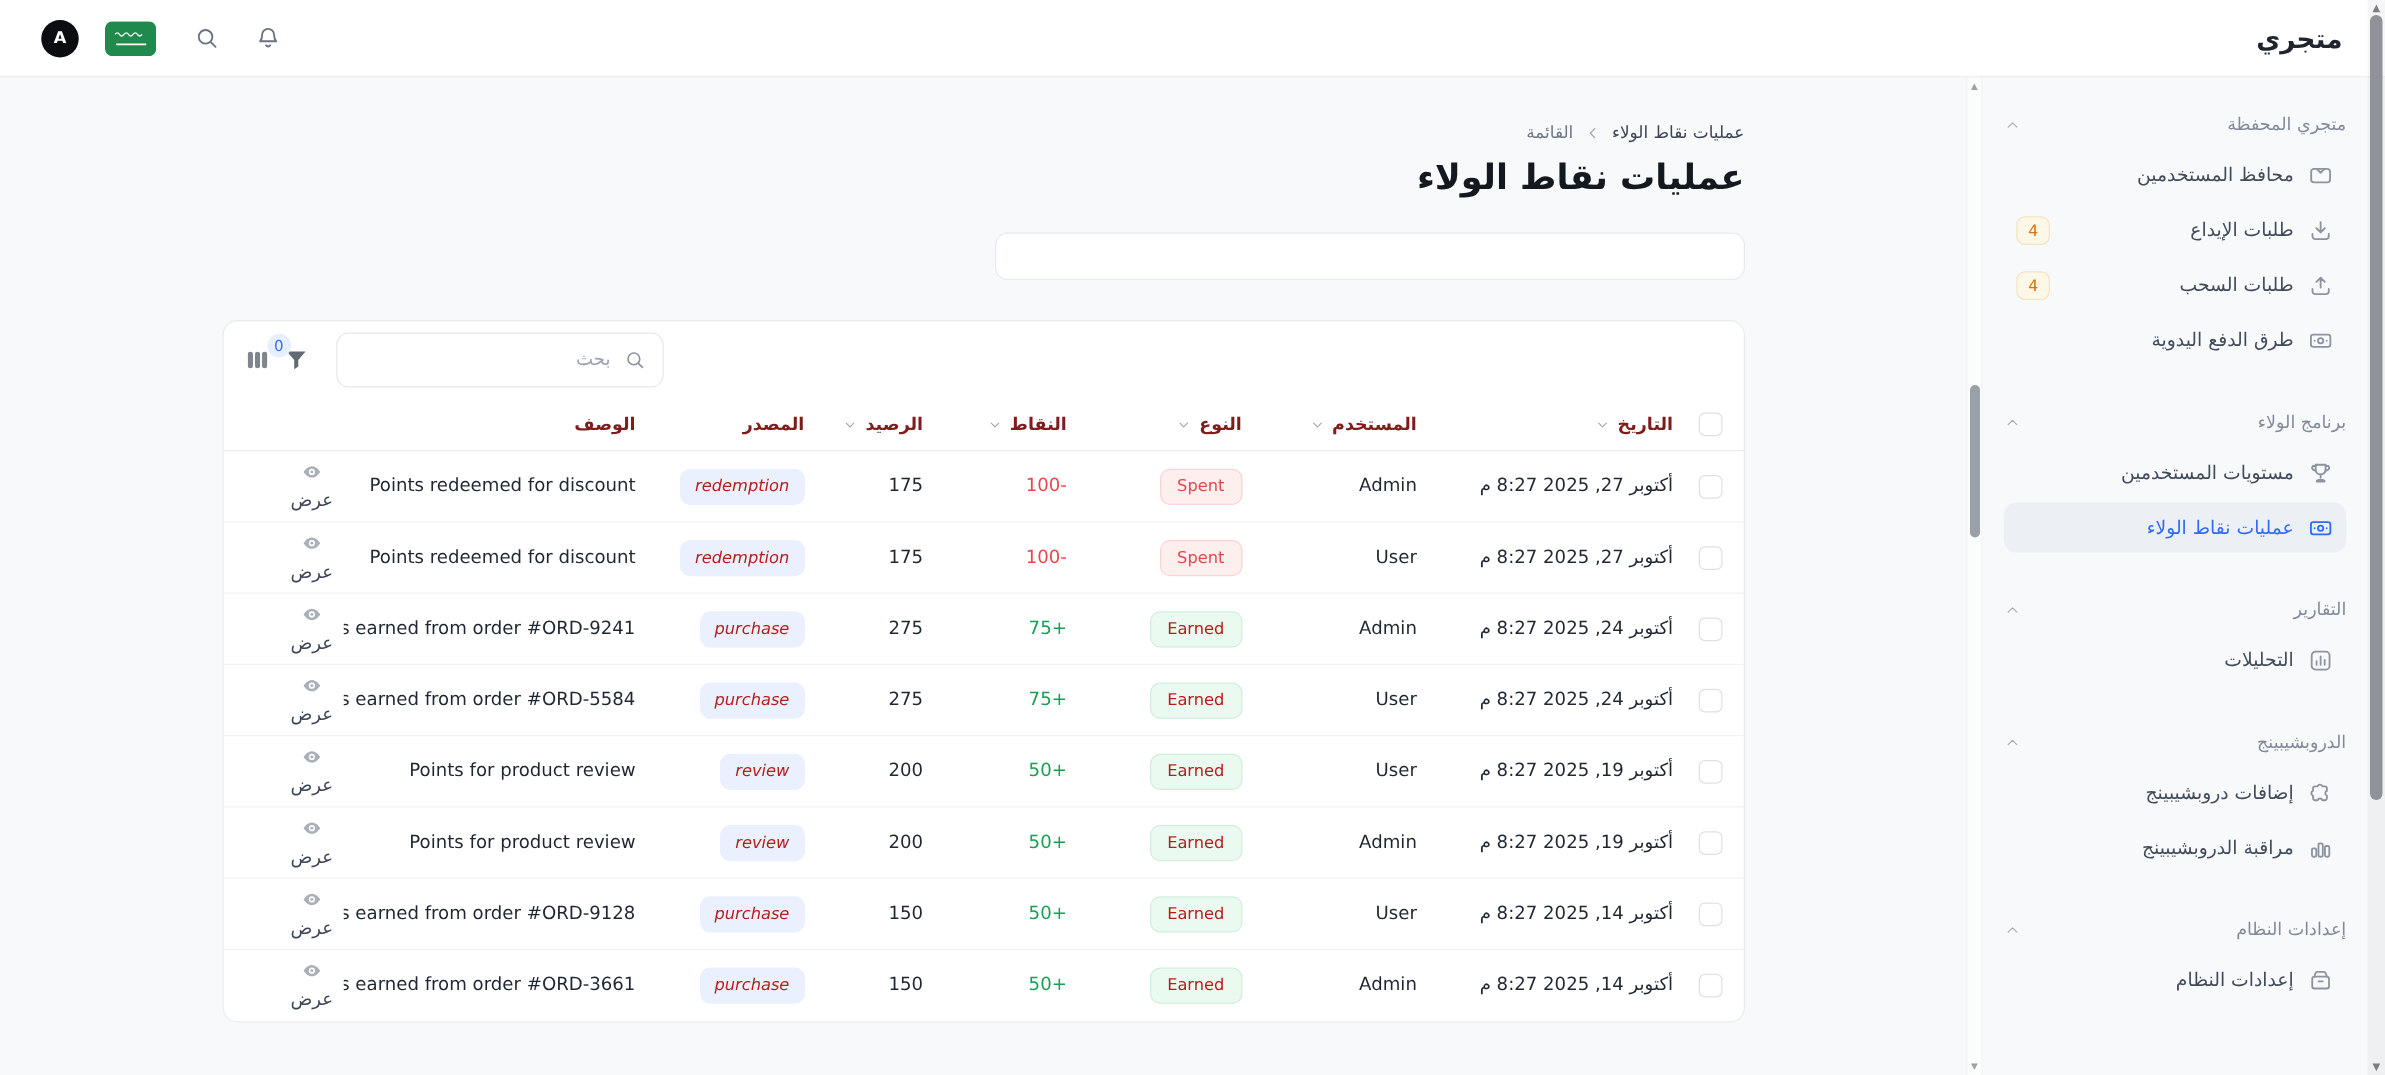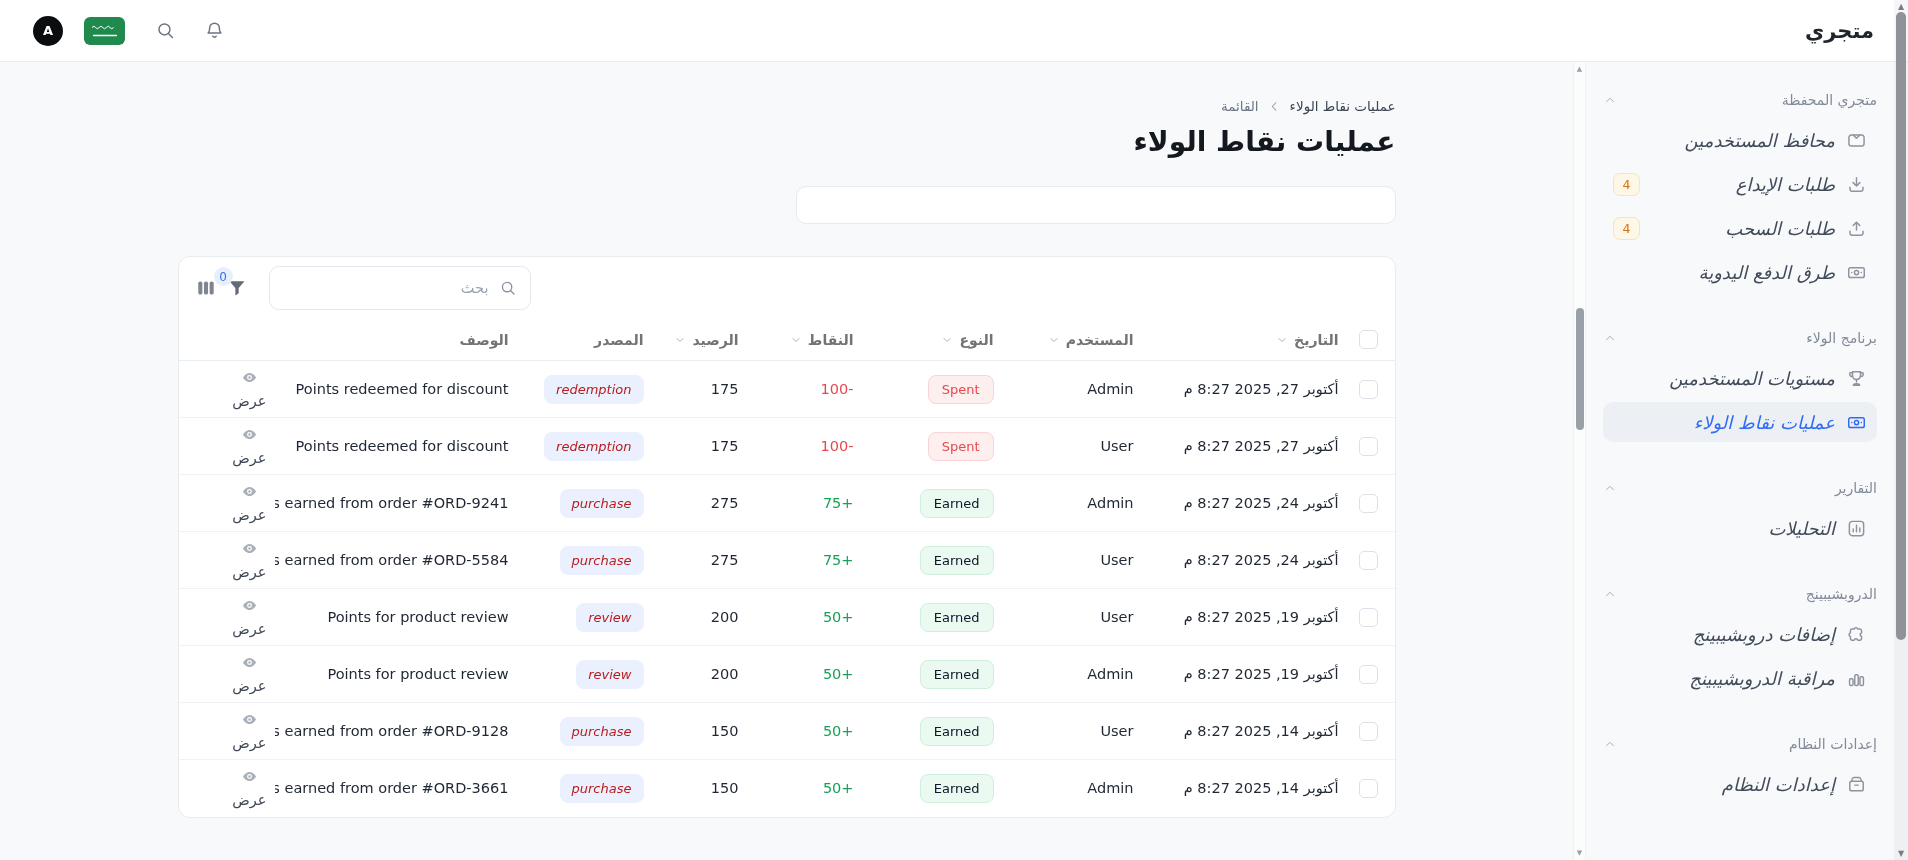--- a/index.html
+++ b/index.html
@@ -43,21 +43,21 @@
     margin-bottom:8px; cursor:pointer;
   }
   .side-sec-title { font-size:14px; color:#828a99; }
   .sec-chev { color:#a7adb8; } .sec-chev svg { width:14px; height:14px; }
   .side-item {
     height:40px; margin-bottom:4px; display:flex; align-items:center;
     padding:0 10px; border-radius:10px; cursor:pointer; color:#414b5a;
   }
   .side-item .it-icon { color:#8d949f; margin-left:11px; }
   .side-item .it-icon svg { width:21px; height:21px; }
-  .side-item .it-label { font-size:18px; white-space:nowrap;font-style:italic; }
+  .side-item .it-label { font-size:15px; white-space:nowrap; }
   .side-item.active { background:#eceff4; color:#2f6bf6; }
   .side-item.active .it-icon { color:#2f6bf6; }
   .count-badge {
     margin-inline-start:auto; min-width:27px; height:23px; padding:0 7px;
     background:#fdf7e7; border:1px solid #f3e5c3; border-radius:7px;
     color:#d9730d; font-size:12.5px; display:flex; align-items:center; justify-content:center;
   }
 
   
   .mid-scrollbar {
@@ -120,40 +120,40 @@
   .search-box .s-icon { color:#8b93a1; margin-left:10px; }
   .search-box .s-icon svg { width:18px; height:18px; }
   .search-box input {
     border:none; outline:none; flex:1; font-size:14.5px; background:transparent;
     font-family:"DejaVu Sans", sans-serif; color:#28303d;
   }
   .search-box input::placeholder { color:#9aa2b1; }
 
   table { width:100%; border-collapse:collapse; table-layout:fixed; }
   th {
-    text-align:right; font-size:14px; font-weight:700; color:#737373;
+    text-align:right; font-size:14px; font-weight:700; color:#7f1d1d;
     padding:11px 8px; border-bottom:1px solid #e9edf0; white-space:nowrap;
   }
   .th-wrap { display:inline-flex; align-items:center; gap:6px; cursor:pointer; }
   .sort-chev { color:#9aa2af; } .sort-chev svg { width:12px; height:12px; }
   td {
     height:57px; padding:0 8px; font-size:14.5px; color:#1f2733;
     white-space:nowrap; overflow:hidden;
   }
   tbody tr + tr td { border-top:1px solid #f0f2f4; }
   .td-check, .th-check { padding-right:17px; }
   .checkbox {
     display:inline-block; width:19px; height:19px; border-radius:5px;
     border:1.5px solid #dde1e7; background:#fff; cursor:pointer; vertical-align:middle;
   }
   .badge {
     display:inline-block; padding:5px 13px; border-radius:8px; font-size:13px; line-height:17px;
   }
   .type-spent { color:#e5484d; background:#feefef; border:1px solid #f9d3d5; }
-  .type-earned { color:#0f172a; background:#ebfaf1; border:1px solid #cfeedd; }
+  .type-earned { color:#b91c1c; background:#ebfaf1; border:1px solid #cfeedd; }
   .badge.src { color:#b91c1c; background:#eaf0fd; border:1px solid #eaf0fd; padding:5px 11px;font-style:italic; }
   .pts-pos { color:#18a057; }
   .pts-neg { color:#e5484d; }
   .view-action { display:inline-flex; align-items:center; gap:7px; cursor:pointer; color:#3d4656;flex-direction:column; }
   .view-action .eye { color:#aab0ba; } .view-action .eye svg { width:17px; height:17px; }
 </style>
 </head>
 <body>
 
 <header class="topbar">

